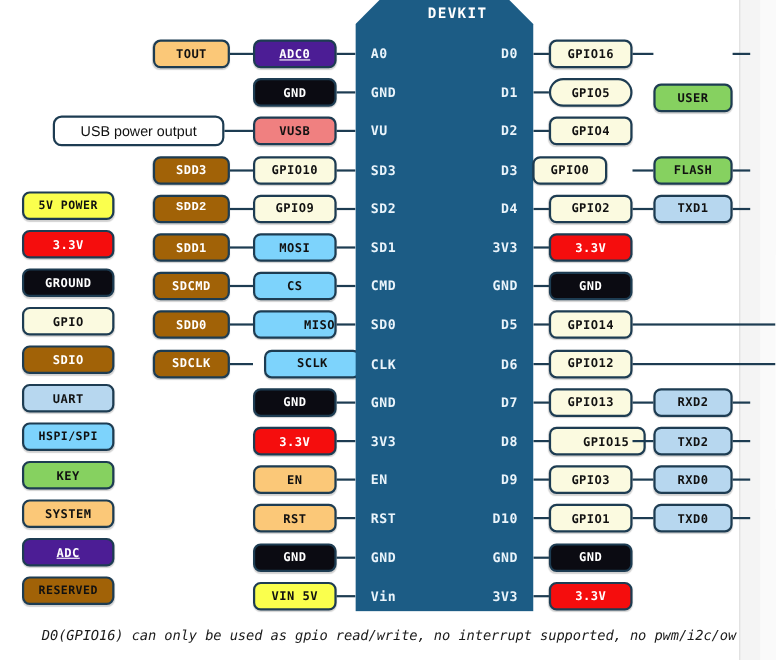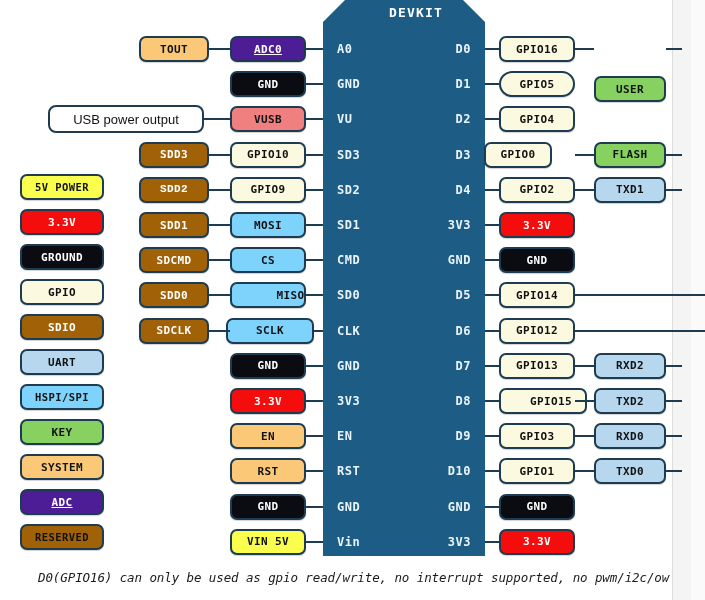--- a/index.html
+++ b/index.html
@@ -151,21 +151,21 @@
       <div class="pill c-sdio" style="left: 139px; width: 70px; top: 212px;">SDD1</div>
       <div class="wire" style="left: 306px; top: 259.2px; width: 17px;"></div>
       <div class="pill c-hspi" style="left: 230px; width: 76px; top: 247.2px;">CS</div>
       <div class="wire" style="left: 209px; top: 259.2px; width: 21px;"></div>
       <div class="pill c-sdio" style="left: 139px; width: 70px; top: 247.2px;">SDCMD</div>
       <div class="wire" style="left: 306px; top: 294.4px; width: 17px;"></div>
       <div class="pill c-hspi" style="left: 230px; width: 76px; top: 282.4px; padding-left: 45px;">MISO</div>
       <div class="wire" style="left: 209px; top: 294.4px; width: 21px;"></div>
       <div class="pill c-sdio" style="left: 139px; width: 70px; top: 282.4px;">SDD0</div>
       <div class="wire" style="left: 306px; top: 329.6px; width: 17px;"></div>
-      <div class="pill c-hspi" style="left: 226px; width: 88px; top: 317.6px;">SCLK</div>
+      <div class="pill c-hspi" style="left: 240px; width: 88px; top: 317.6px;">SCLK</div>
       <div class="wire" style="left: 209px; top: 329.6px; width: 21px;"></div>
       <div class="pill c-sdio" style="left: 139px; width: 70px; top: 317.6px;">SDCLK</div>
       <div class="wire" style="left: 306px; top: 364.8px; width: 17px;"></div>
       <div class="pill c-ground" style="left: 230px; width: 76px; top: 352.8px;">GND</div>
       <div class="wire" style="left: 306px; top: 400px; width: 17px;"></div>
       <div class="pill c-33v" style="left: 230px; width: 76px; top: 388px;">3.3V</div>
       <div class="wire" style="left: 306px; top: 435.2px; width: 17px;"></div>
       <div class="pill c-system" style="left: 230px; width: 76px; top: 423.2px;">EN</div>
       <div class="wire" style="left: 306px; top: 470.4px; width: 17px;"></div>
       <div class="pill c-system" style="left: 230px; width: 76px; top: 458.4px;">RST</div>

